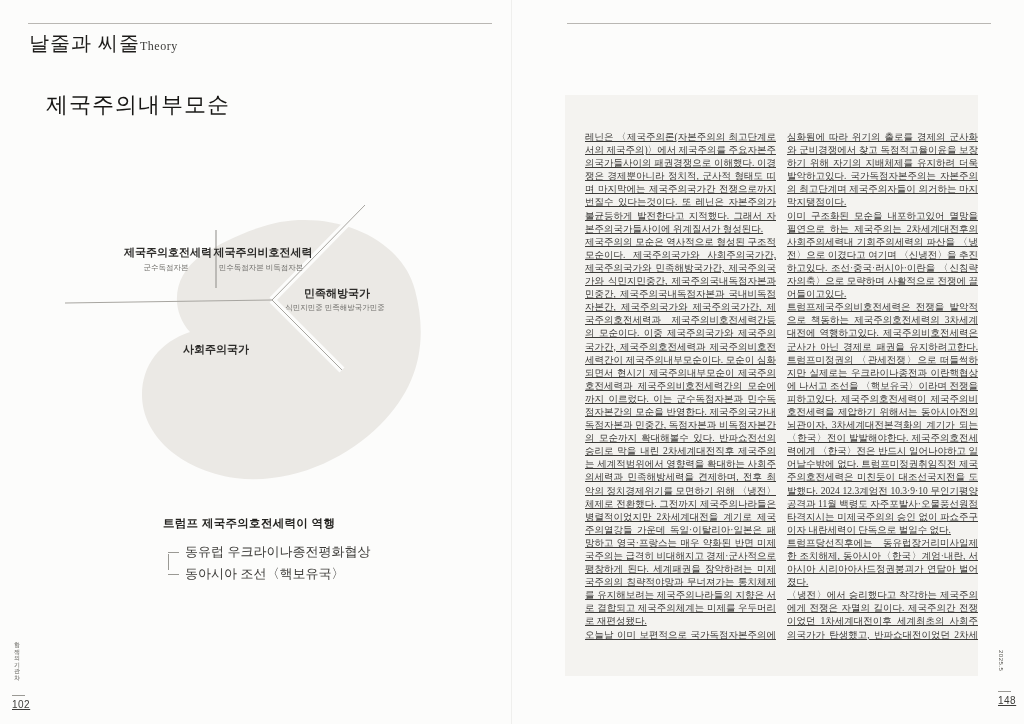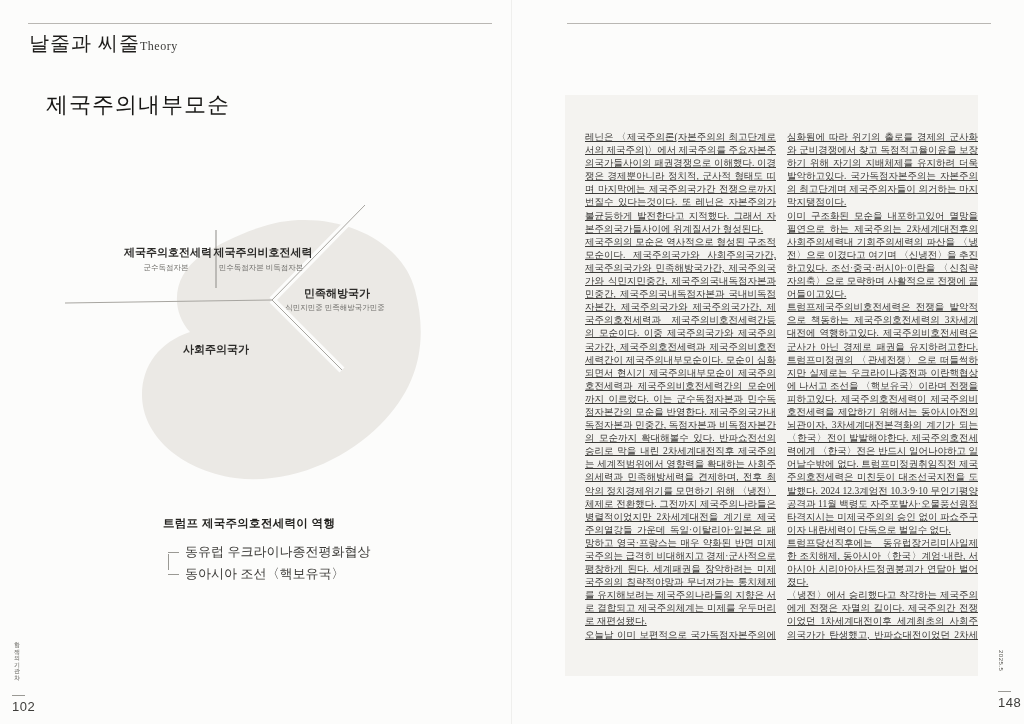--- a/index.html
+++ b/index.html
@@ -40,21 +40,21 @@
   .retreat-item{position:relative;font-size:13px;color:#3a3936;padding-left:22px;margin:8px 0 12px 0;line-height:10px;}
   .retreat-item::before{content:"";position:absolute;left:5px;top:5px;width:11px;height:1px;background:#9a9994;}
 
   
   .footer-block{position:absolute;font-family:"Liberation Sans","DejaVu Sans",sans-serif;color:#4a4a47;}
   .footer-left{left:12px;top:638px;width:22px;}
   .footer-right{left:998px;top:650px;width:22px;}
   .side-vertical{writing-mode:vertical-rl;font-size:6px;letter-spacing:.5px;color:#56554f;height:52px;overflow:hidden;}
   .footer-right .side-vertical{height:36px;}
   .footer-dash{width:13px;height:1px;background:#9a9994;margin:5px 0 3px 0;}
-  .page-number{font-size:13px;color:#3d3c39;letter-spacing:.5px;}
+  .page-number{font-size:10px;color:#3d3c39;letter-spacing:.5px;text-decoration:underline;}
 
   
   .content-box{position:absolute;left:565px;top:95px;width:413px;height:581px;background:#f4f3f0;}
   .col{position:absolute;top:36px;width:191px;height:512px;overflow:hidden;
        font-size:9.5px;line-height:13.1px;color:#3b3a37;text-align:justify;}
   .col p{margin:0;text-decoration:underline;}
   .col-1{left:20px;}
   .col-2{left:222px;}
 </style>
 </head>

